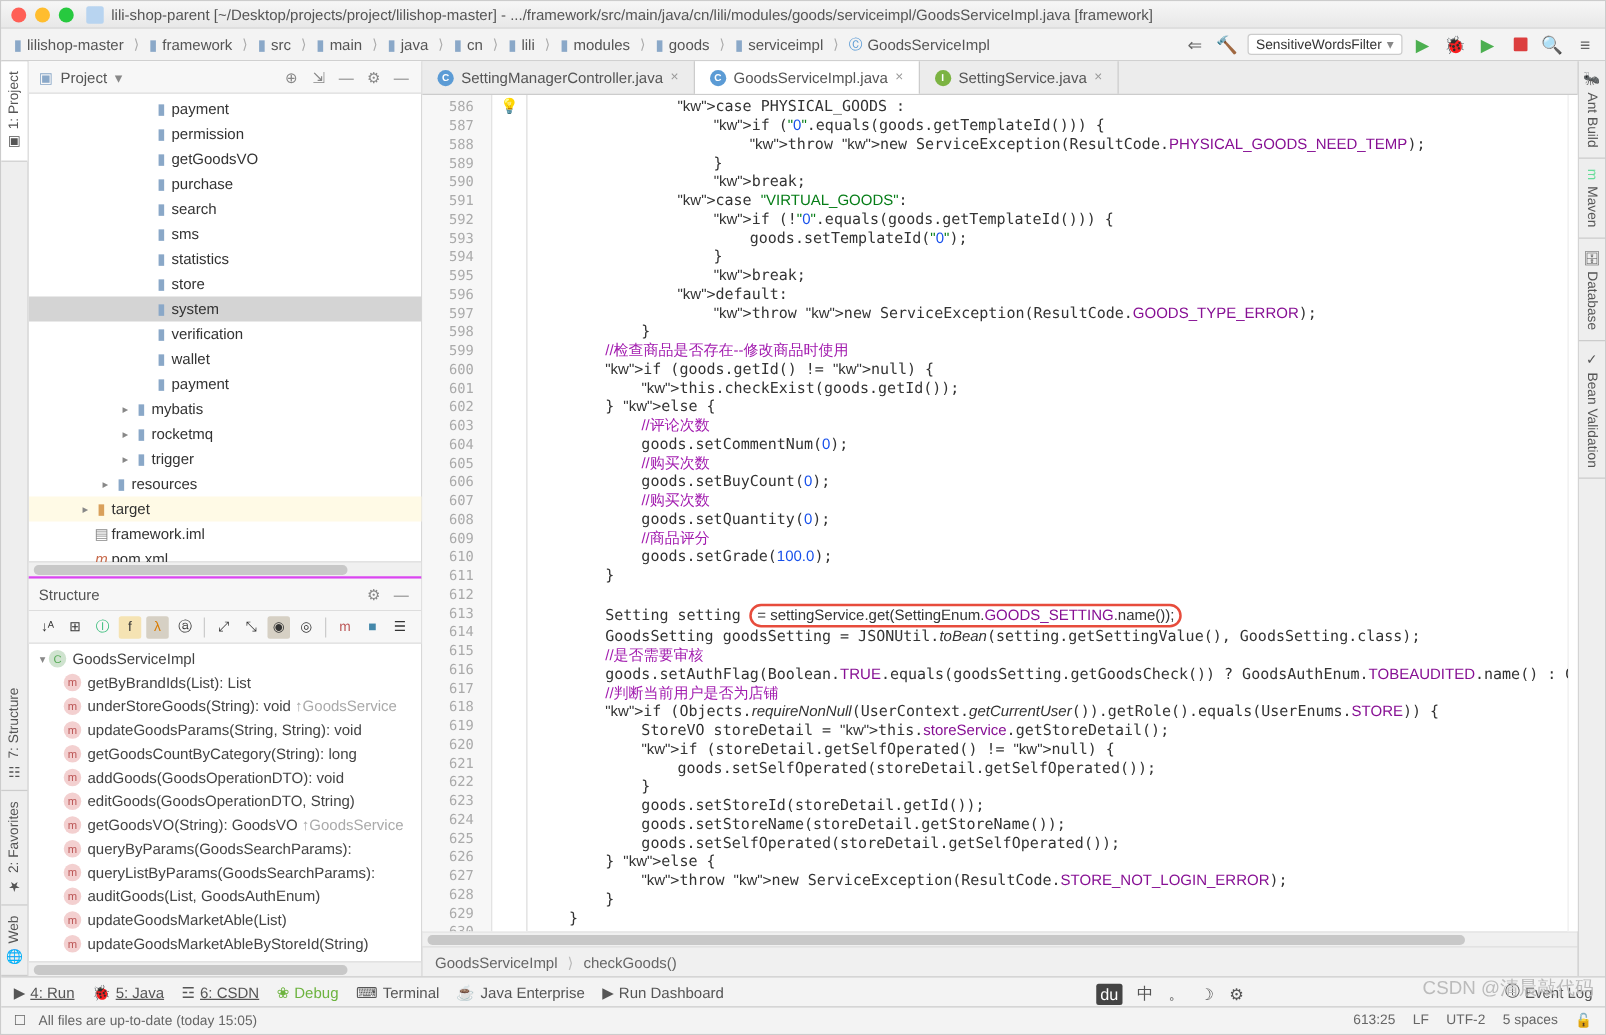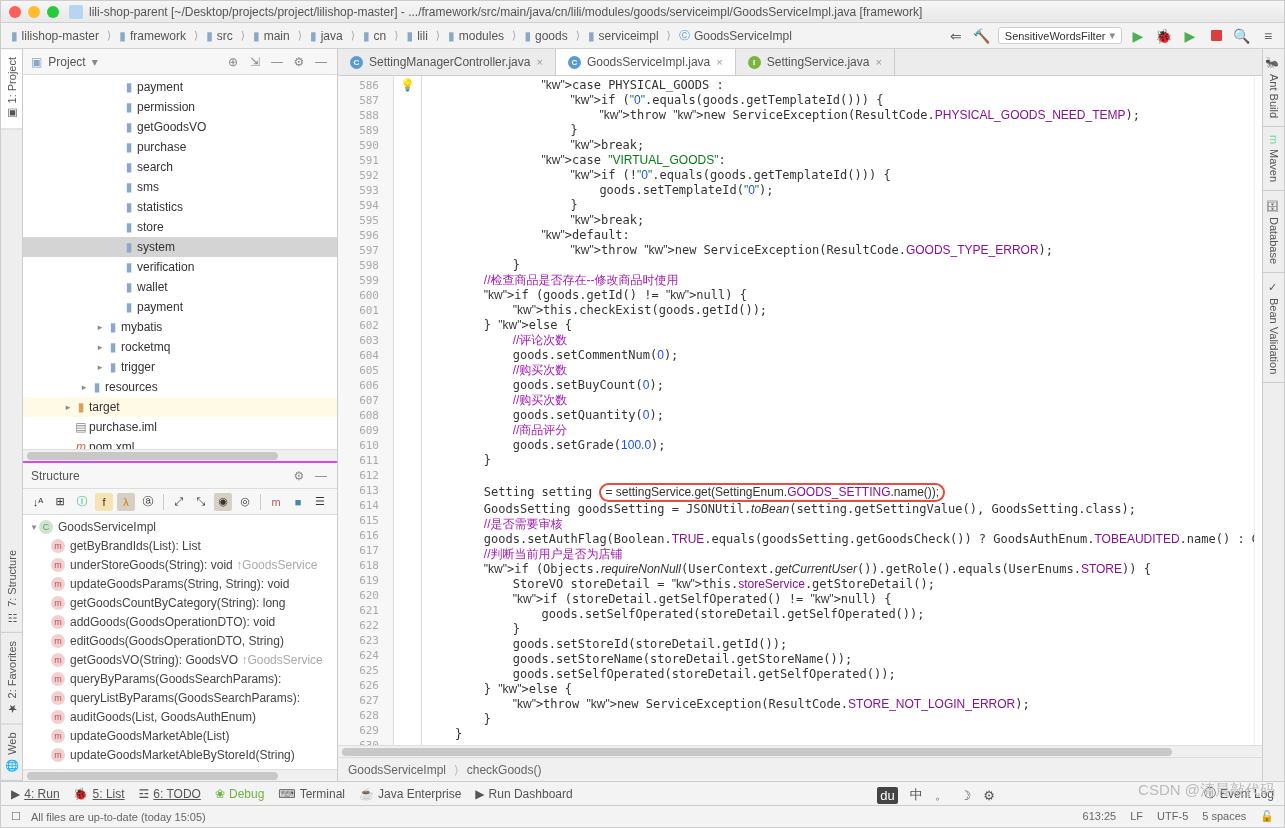--- a/index.html
+++ b/index.html
@@ -270,21 +270,21 @@
             <span> resources</span>
           </div>
           <div class="tree-row hl" style="padding-left: 40px;">
             <span class="chev">▸</span>
             <span class="folder-i orange">▮</span>
             <span> target</span>
           </div>
           <div class="tree-row" style="padding-left: 40px;">
             <span class="chev"></span>
             <span class="file-i">▤</span>
-            <span> purchase.iml</span>
+            <span> framework.iml</span>
           </div>
           <div class="tree-row" style="padding-left: 40px;">
             <span class="chev"></span>
             <span class="file-i" style="color: rgb(199, 105, 74); font-style: italic;">m</span>
             <span> pom.xml</span>
           </div>
         </div>
       <div class="hscroll">
           <div class="hscroll-thumb"></div>
         </div>
@@ -562,36 +562,36 @@
         </div>
       <div class="rg-tab">
           <span>✓</span>
           <span>Bean Validation</span>
         </div>
     </div>
   </div>
 
   <div class="bottom-bar">
     <span class="item">▶ <u>4: Run</u></span>
-    <span class="item">🐞 <u>5: List</u></span>
-    <span class="item">☲ <u>6: TODO</u></span>
+    <span class="item">🐞 <u>5: Java</u></span>
+    <span class="item">☲ <u>6: CSDN</u></span>
     <span class="item spring-i">❀ <span>Debug</span></span>
     <span class="item">⌨ <span>Terminal</span></span>
     <span class="item">☕ <span>Java Enterprise</span></span>
     <span class="item">▶ <span>Run Dashboard</span></span>
     <span class="item right">ⓘ <span>Event Log</span></span>
   </div>
 
   <div class="status-bar">
     <span style="margin-right:10px;">☐</span>
     <span>All files are up-to-date (today 15:05)</span>
     <span class="right">
       <span>613:25</span>
       <span>LF</span>
-      <span>UTF-5</span>
+      <span>UTF-2</span>
       <span>5 spaces</span>
       <span>🔓</span>
     </span>
   </div>
 </div>
 
 <div class="toggle-row">
   <span style="background:#444;color:#fff;padding:1px 3px;border-radius:2px;">du</span>
   <span>中</span>
   <span>。</span>

